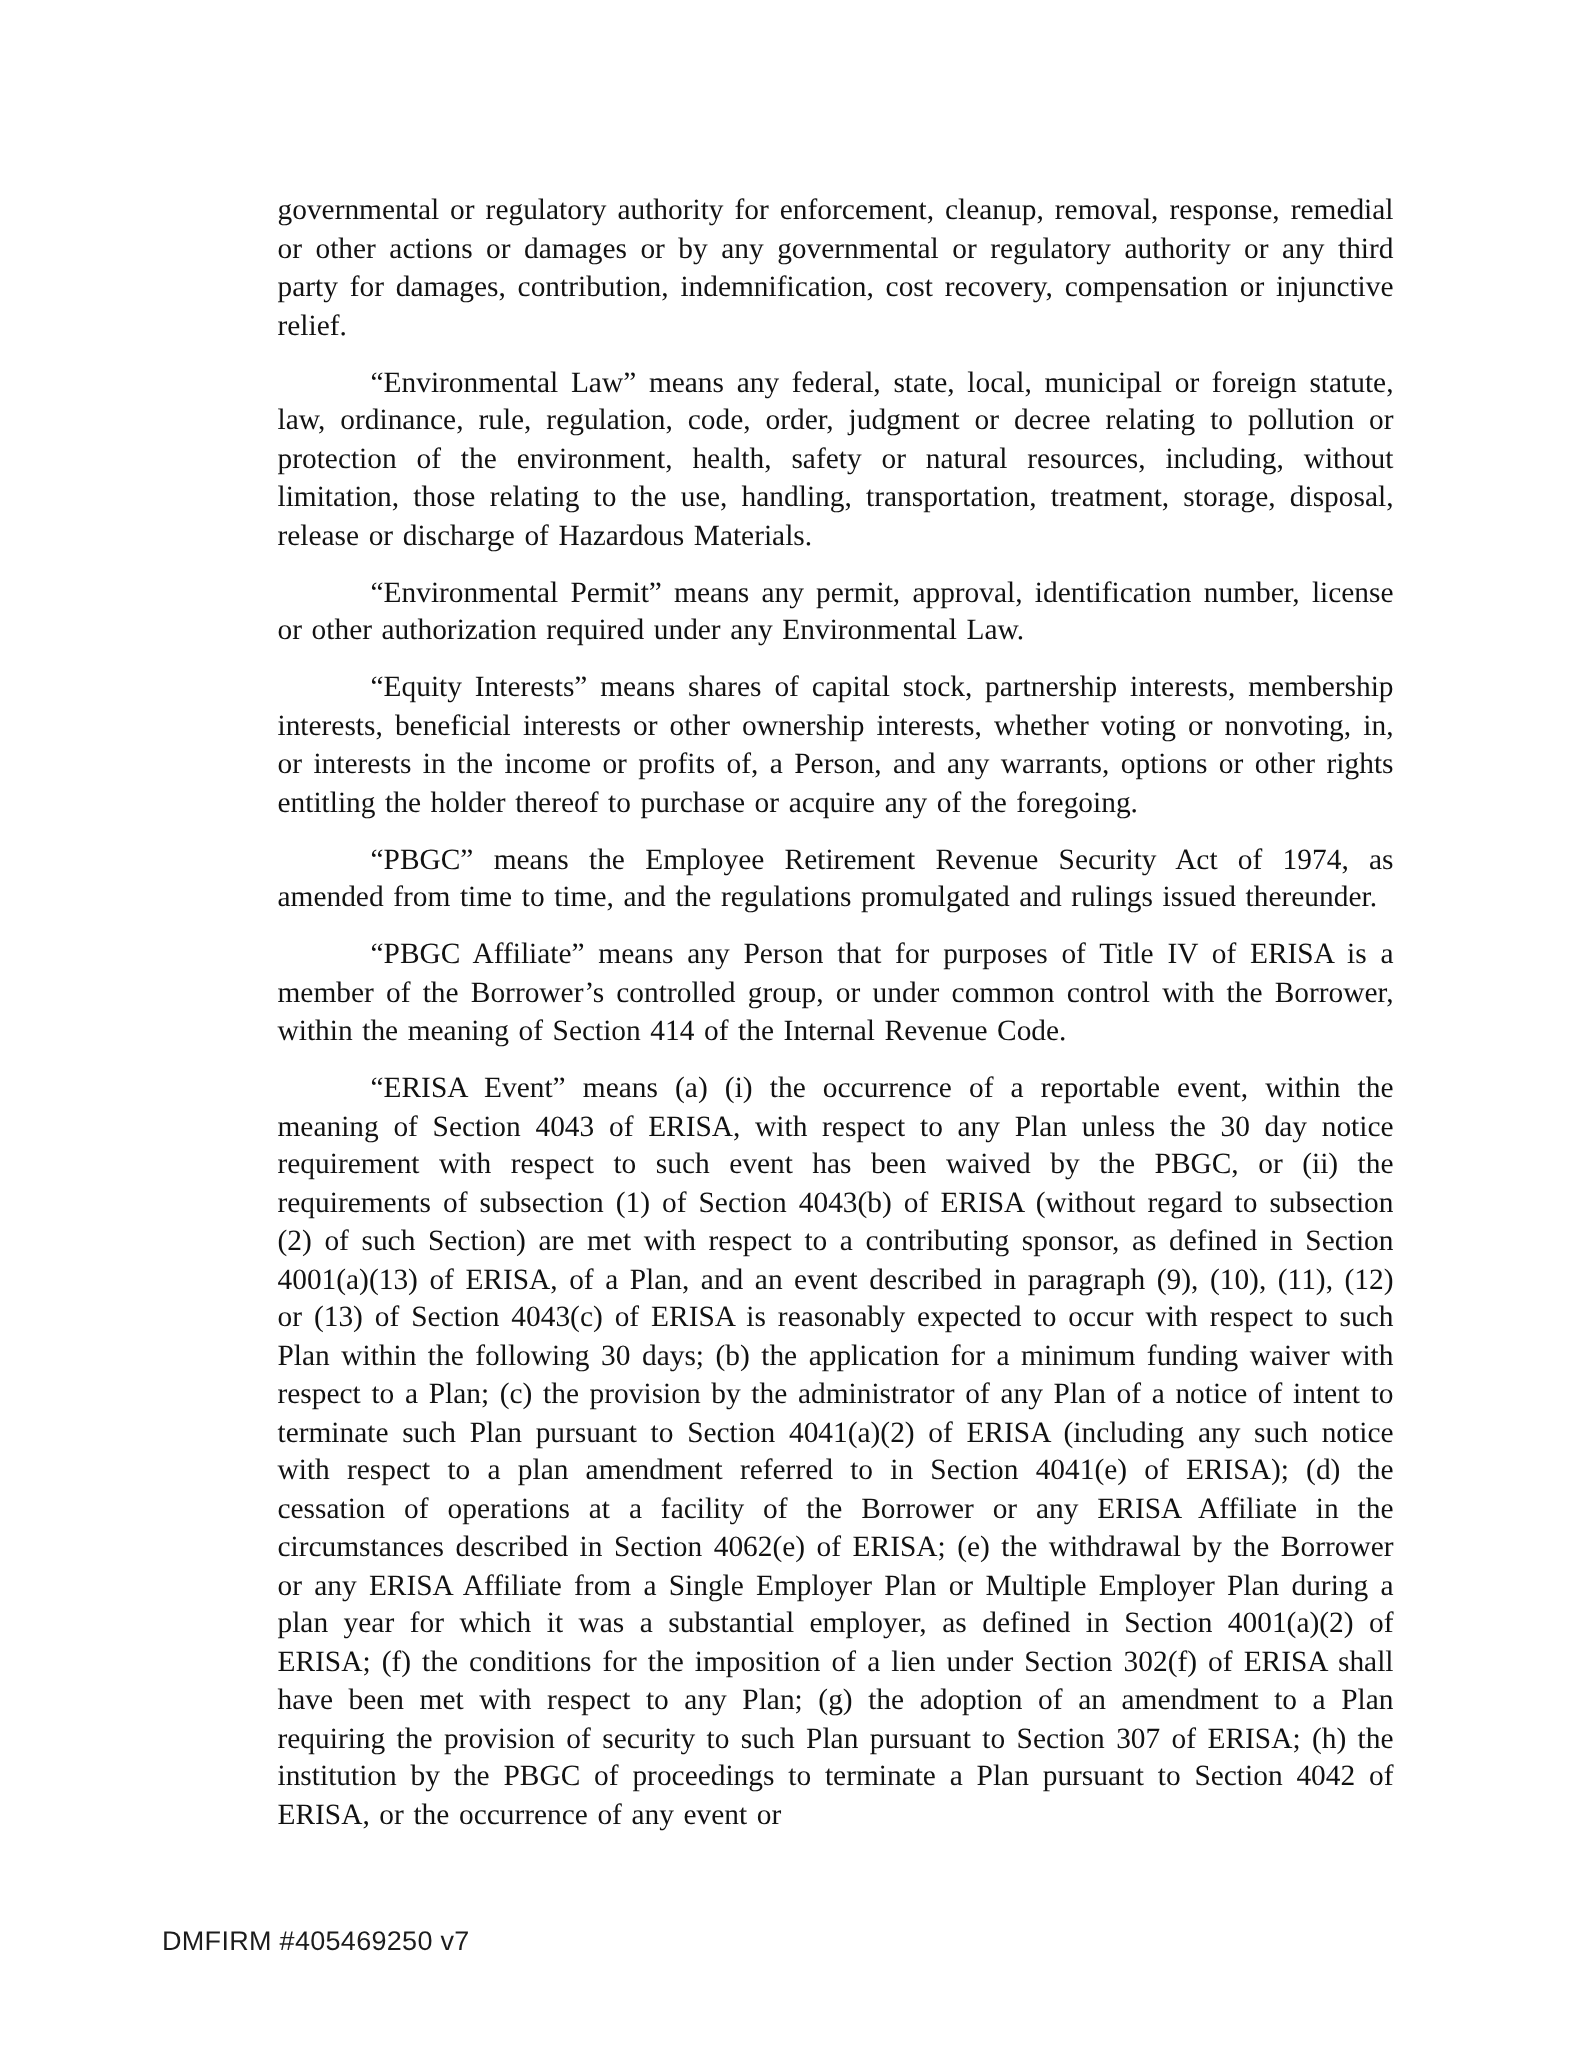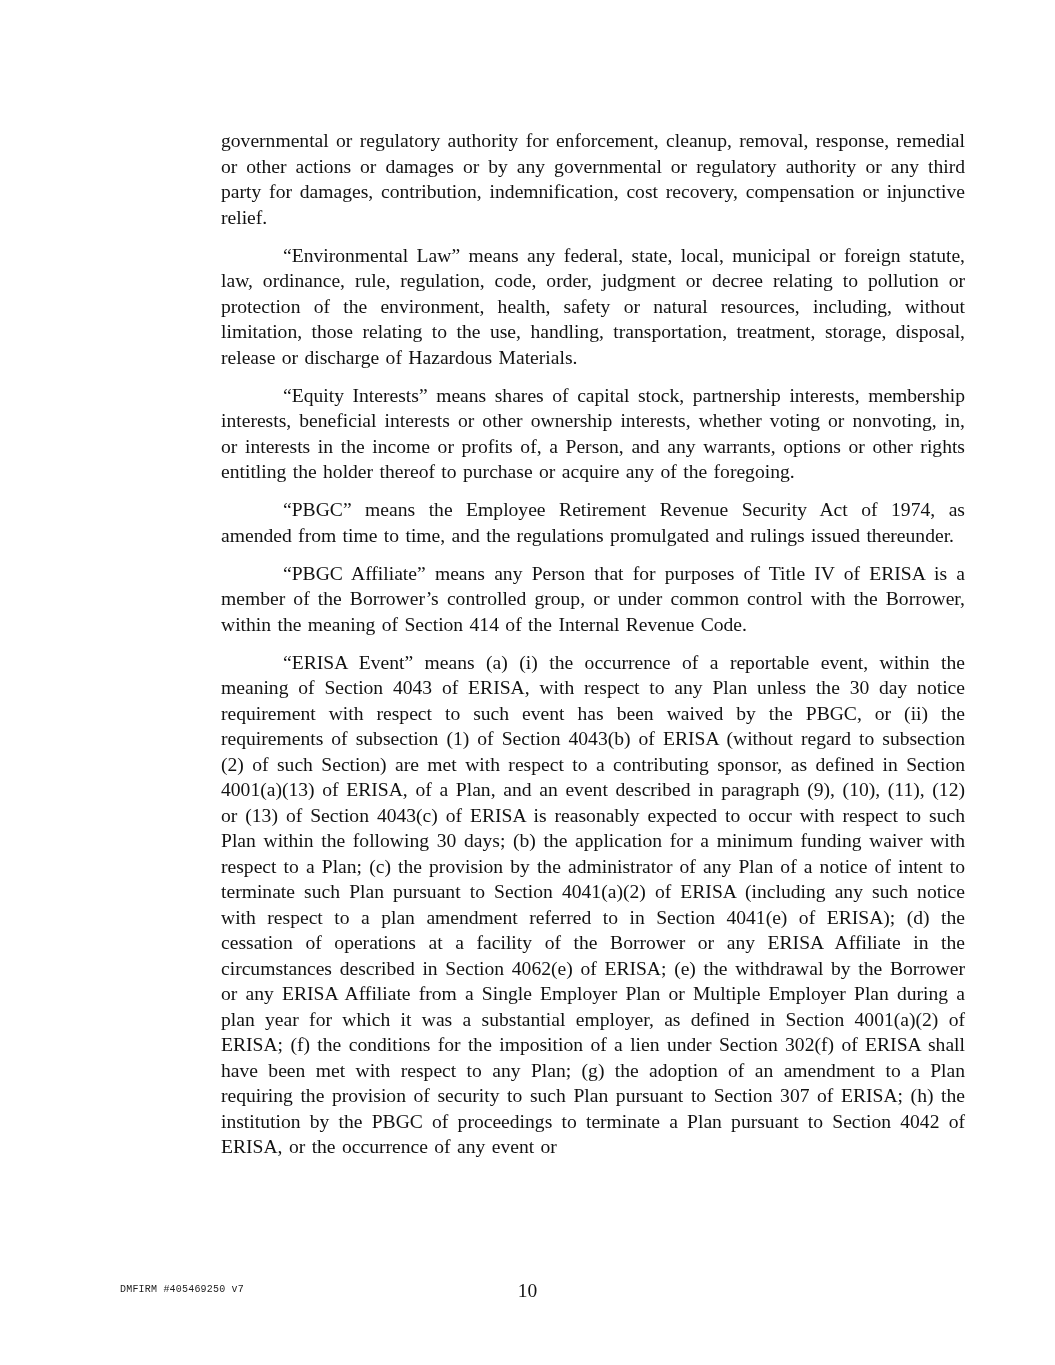--- a/index.html
+++ b/index.html
@@ -14,41 +14,40 @@
     background: #ffffff;
     overflow: hidden;
     font-family: "Liberation Serif", serif;
     color: #121212;
   }
   .content {
     position: absolute;
     left: 185px;
     top: 128px;
     width: 744px;
-    margin-left: 36px;
   }
   p.para {
     margin: 0 0 12.5px 0;
     font-size: 19.6px;
     line-height: 25.5px;
     text-align: justify;
     word-spacing: 1.5px;
   }
   p.para.indent {
     text-indent: 62px;
   }
   .defined-term {
     text-underline-offset: 3px;
   }
   .footer-left {
     position: absolute;
-    left: 120px;
+    left: 108px;
     top: 1284px;
-    font-family: Liberation Mono, monospace;
-    font-size: 10px;
+    font-family: Liberation Sans, sans-serif;
+    font-size: 18px;
     color: #1c1c1c;
     letter-spacing: 0.2px;
   }
   .page-number {
     position: absolute;
     left: 0;
     right: 0;
     top: 1280px;
     text-align: center;
     font-family: "Liberation Serif", serif;
@@ -56,20 +55,20 @@
     color: #121212;
   }
 </style>
 </head>
 <body>
 
 <div class="page">
   <div class="content">
       <p class="para"><span>governmental or regulatory authority for enforcement, cleanup, removal, response, remedial or other actions or damages or by any governmental or regulatory authority or any third party for damages, contribution, indemnification, cost recovery, compensation or injunctive relief.</span></p>
       <p class="para indent"><span>“</span><span class="defined-term">Environmental Law</span><span>” means any federal, state, local, municipal or foreign statute, law, ordinance, rule, regulation, code, order, judgment or decree relating to pollution or protection of the environment, health, safety or natural resources, including, without limitation, those relating to the use, handling, transportation, treatment, storage, disposal, release or discharge of Hazardous Materials.</span></p>
+      <p class="para indent"><span>“</span><span class="defined-term">Environmental Permit</span><span>” means any permit, approval, identification number, license or other authorization required under any Environmental Law.</span></p>
       <p class="para indent"><span>“</span><span class="defined-term">Equity Interests</span><span>” means shares of capital stock, partnership interests, membership interests, beneficial interests or other ownership interests, whether voting or nonvoting, in, or interests in the income or profits of, a Person, and any warrants, options or other rights entitling the holder thereof to purchase or acquire any of the foregoing.</span></p>
       <p class="para indent"><span>“</span><span class="defined-term">PBGC</span><span>” means the Employee Retirement Revenue Security Act of 1974, as amended from time to time, and the regulations promulgated and rulings issued thereunder.</span></p>
       <p class="para indent"><span>“</span><span class="defined-term">PBGC Affiliate</span><span>” means any Person that for purposes of Title IV of ERISA is a member of the Borrower’s controlled group, or under common control with the Borrower, within the meaning of Section 414 of the Internal Revenue Code.</span></p>
       <p class="para indent"><span>“</span><span class="defined-term">ERISA Event</span><span>” means (a) (i) the occurrence of a reportable event, within the meaning of Section 4043 of ERISA, with respect to any Plan unless the 30 day notice requirement with respect to such event has been waived by the PBGC, or (ii) the requirements of subsection (1) of Section 4043(b) of ERISA (without regard to subsection (2) of such Section) are met with respect to a contributing sponsor, as defined in Section 4001(a)(13) of ERISA, of a Plan, and an event described in paragraph (9), (10), (11), (12) or (13) of Section 4043(c) of ERISA is reasonably expected to occur with respect to such Plan within the following 30 days; (b) the application for a minimum funding waiver with respect to a Plan; (c) the provision by the administrator of any Plan of a notice of intent to terminate such Plan pursuant to Section 4041(a)(2) of ERISA (including any such notice with respect to a plan amendment referred to in Section 4041(e) of ERISA); (d) the cessation of operations at a facility of the Borrower or any ERISA Affiliate in the circumstances described in Section 4062(e) of ERISA; (e) the withdrawal by the Borrower or any ERISA Affiliate from a Single Employer Plan or Multiple Employer Plan during a plan year for which it was a substantial employer, as defined in Section 4001(a)(2) of ERISA; (f) the conditions for the imposition of a lien under Section 302(f) of ERISA shall have been met with respect to any Plan; (g) the adoption of an amendment to a Plan requiring the provision of security to such Plan pursuant to Section 307 of ERISA; (h) the institution by the PBGC of proceedings to terminate a Plan pursuant to Section 4042 of ERISA, or the occurrence of any event or</span></p>
     </div>
   <div class="footer-left">DMFIRM #405469250 v7</div>
-  <div class="page-number">10</div>
 </div>
 
 </body></html>

